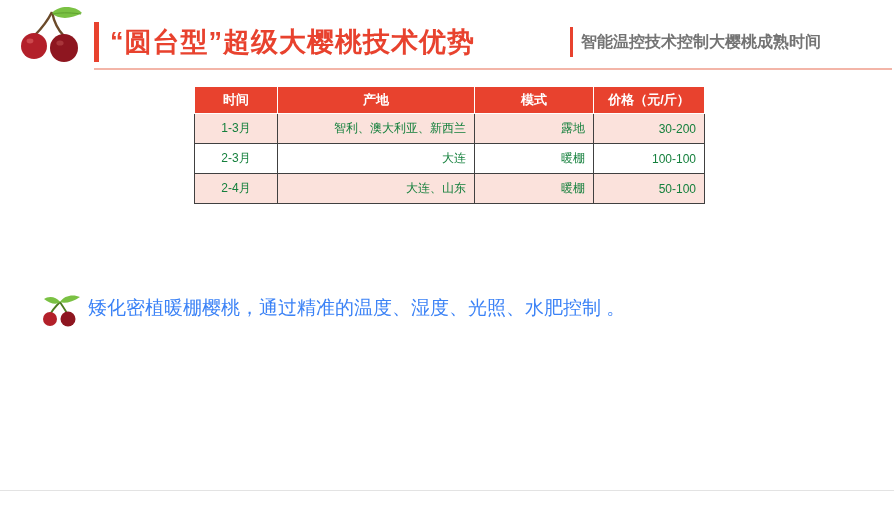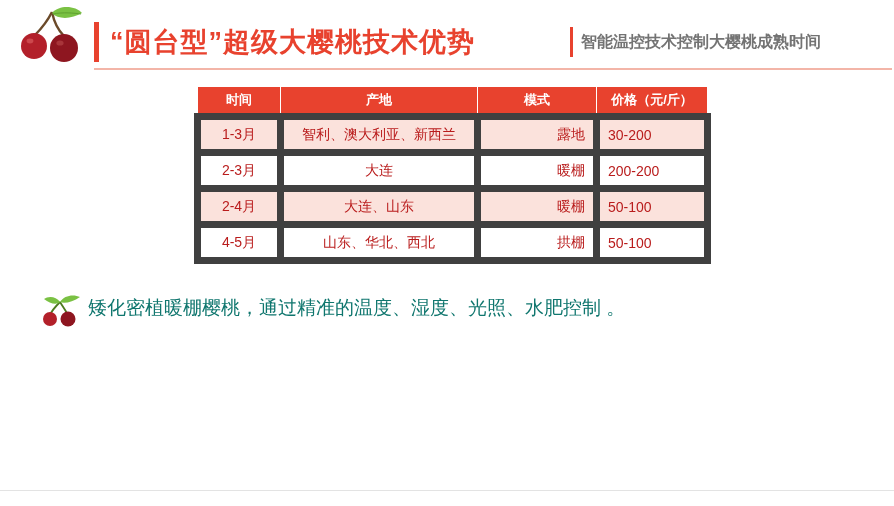--- a/index.html
+++ b/index.html
@@ -99,33 +99,33 @@
     background: #e8422e;
     color: #ffffff;
     font-size: 13px;
     font-weight: bold;
     height: 26px;
     text-align: center;
     border: 1px solid #ffffff;
     padding: 0;
   }
   table.data-table td {
-    font-size: 14px;
-    color: #b91c1c;
+    font-size: 12px;
+    color: #15803d;
     height: 29px;
-    border: 7px solid #404040;
+    border: 1px solid #404040;
     padding: 0 8px;
     white-space: nowrap;
   }
   table.data-table tbody tr.odd td { background: #fbe2dc; }
   table.data-table tbody tr.even td { background: #ffffff; }
   .c-time  { width: 82px;  text-align: center; }
-  .c-area  { width: 196px; text-align: center; }
+  .c-area  { width: 196px; text-align: right; }
   .c-mode  { width: 118px; text-align: right; }
-  .c-price { width: 110px; text-align: left; }
+  .c-price { width: 110px; text-align: right; }
 
   
   .bullets {
     position: absolute;
     left: 40px;
     top: 292px;
     width: 844px;
   }
   .bullet-row {
     position: relative;
@@ -134,21 +134,21 @@
     align-items: flex-start;
   }
   .bullet-icon {
     width: 48px;
     height: 34px;
     flex: 0 0 48px;
     margin-top: 2px;
   }
   .bullet-text {
     font-size: 19px;
-    color: #0f766e;
+    color: #3b82f6;
     line-height: 30px;
     white-space: nowrap;
     padding-top: 1px;
   }
 
   
   .footer-rule {
     position: absolute;
     left: 0;
     top: 490px;
@@ -199,32 +199,26 @@
       <tr class="odd">
         <td class="c-time">1-3月</td>
         <td class="c-area">智利、澳大利亚、新西兰</td>
         <td class="c-mode">露地</td>
         <td class="c-price">30-200</td>
       </tr>
       <tr class="even">
         <td class="c-time">2-3月</td>
         <td class="c-area">大连</td>
         <td class="c-mode">暖棚</td>
-        <td class="c-price">200-200</td>
+        <td class="c-price">100-100</td>
       </tr>
       <tr class="odd">
         <td class="c-time">2-4月</td>
         <td class="c-area">大连、山东</td>
         <td class="c-mode">暖棚</td>
-        <td class="c-price">50-100</td>
-      </tr>
-      <tr class="even">
-        <td class="c-time">4-5月</td>
-        <td class="c-area">山东、华北、西北</td>
-        <td class="c-mode">拱棚</td>
         <td class="c-price">50-100</td>
       </tr>
     </tbody>
   </table>
 </div>
 
 <div class="bullets">
 
   <div class="bullet-row">
     <div class="bullet-icon">

